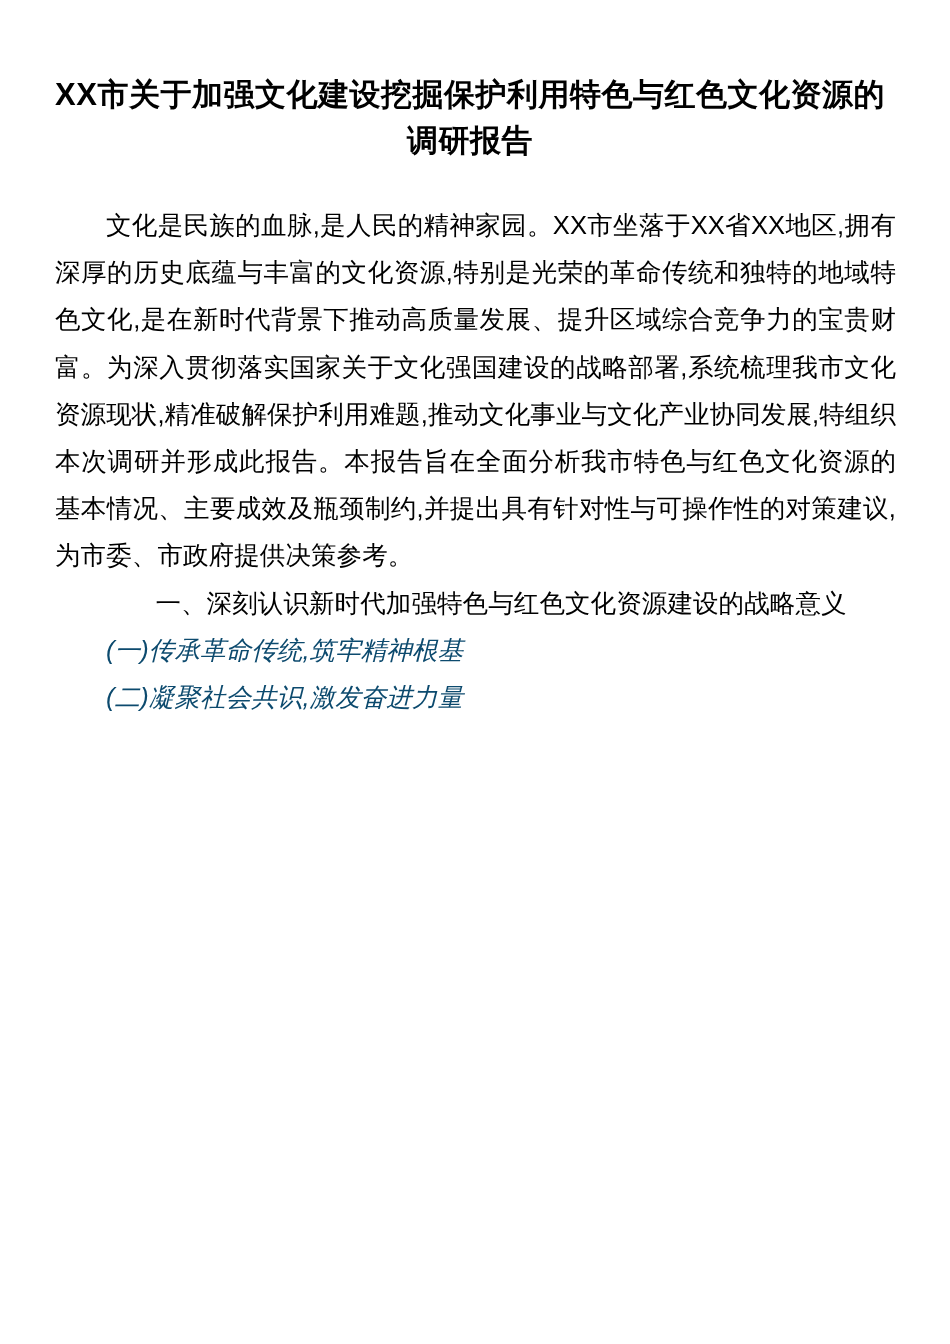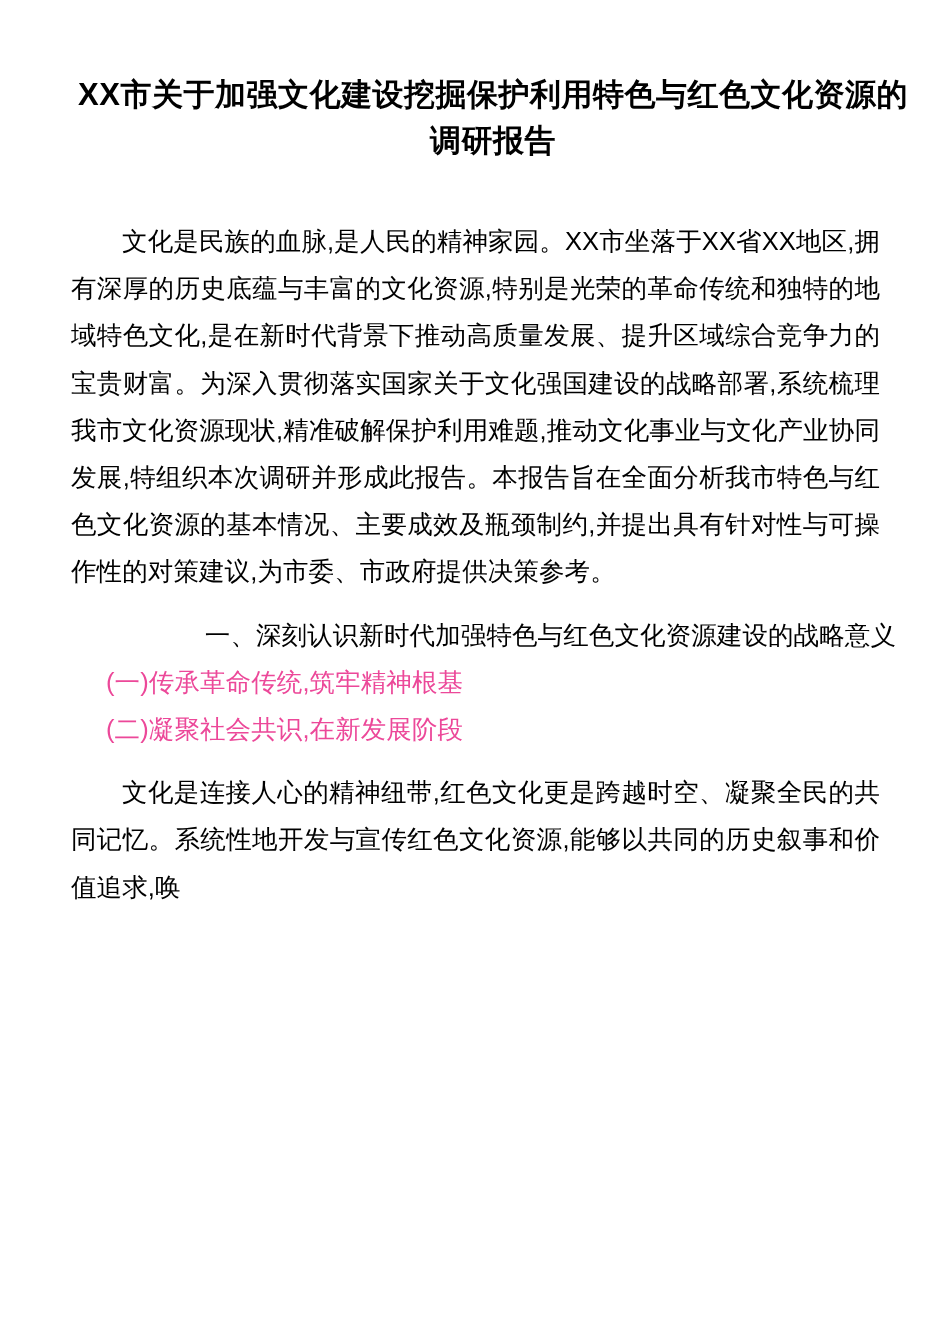--- a/index.html
+++ b/index.html
@@ -15,21 +15,21 @@
     background: #ffffff;
     overflow: hidden;
     box-sizing: border-box;
     font-family: "Liberation Sans", "DejaVu Sans", sans-serif;
     color: #000000;
   }
 
   
   .doc-title {
     position: absolute;
-    left: 73px;
+    left: 50px;
     top: 72px;
     width: 840px;
     text-align: center;
     font-size: 31px;
     font-weight: 700;
     line-height: 46px;
     letter-spacing: 0.5px;
     color: #000000;
     white-space: pre-line;
   }
@@ -42,44 +42,45 @@
     width: 841px;
   }
 
   .para {
     font-size: 25.5px;
     line-height: 47.2px;
     text-align: justify;
     text-justify: inter-character;
     text-align-last: left;
     text-indent: 51px;
-    margin: 16px;
+    margin: 0;
     color: #000000;
     word-break: break-all;
     letter-spacing: 0.1px;
   }
 
   .heading-1 {
     font-size: 25.5px;
     line-height: 47.2px;
     text-indent: 51px;
     margin: 0;
-    text-align: right;
+    text-align: center;
     color: #000000;
     letter-spacing: 0.1px;
   }
 
   .heading-2 {
     font-size: 25.5px;
     line-height: 47.2px;
     text-indent: 51px;
     margin: 0;
     text-align: left;
-    color: #ec4899;
+    color: #0c4a6e;
     letter-spacing: 0.1px;
+    font-style: italic;
   }
 
   .para-last {
     text-align-last: left;
   }
 </style>
 </head>
 <body>
 
 <div class="page">
@@ -89,19 +90,18 @@
   <div class="body-block">
 
     <p class="para">文化是民族的血脉,是人民的精神家园。XX市坐落于XX省XX地区,拥有深厚的历史底蕴与丰富的文化资源,特别是光荣的革命传统和独特的地域特色文化,是在新时代背景下推动高质量发展、提升区域综合竞争力的宝贵财富。为深入贯彻落实国家关于文化强国建设的战略部署,系统梳理我市文化资源现状,精准破解保护利用难题,推动文化事业与文化产业协同发展,特组织本次调研并形成此报告。本报告旨在全面分析我市特色与红色文化资源的基本情况、主要成效及瓶颈制约,并提出具有针对性与可操作性的对策建议,为市委、市政府提供决策参考。</p>
 
     <p class="heading-1">一、深刻认识新时代加强特色与红色文化资源建设的战略意义</p>
 
 
     <p class="heading-2">(一)传承革命传统,筑牢精神根基</p>
 
 
-    <p class="heading-2">(二)凝聚社会共识,在新发展阶段</p>
+    <p class="heading-2">(二)凝聚社会共识,激发奋进力量</p>
 
-    <p class="para para-last">文化是连接人心的精神纽带,红色文化更是跨越时空、凝聚全民的共同记忆。系统性地开发与宣传红色文化资源,能够以共同的历史叙事和价值追求,唤</p>
 
   </div>
 
 </div>
 
 </body></html>

